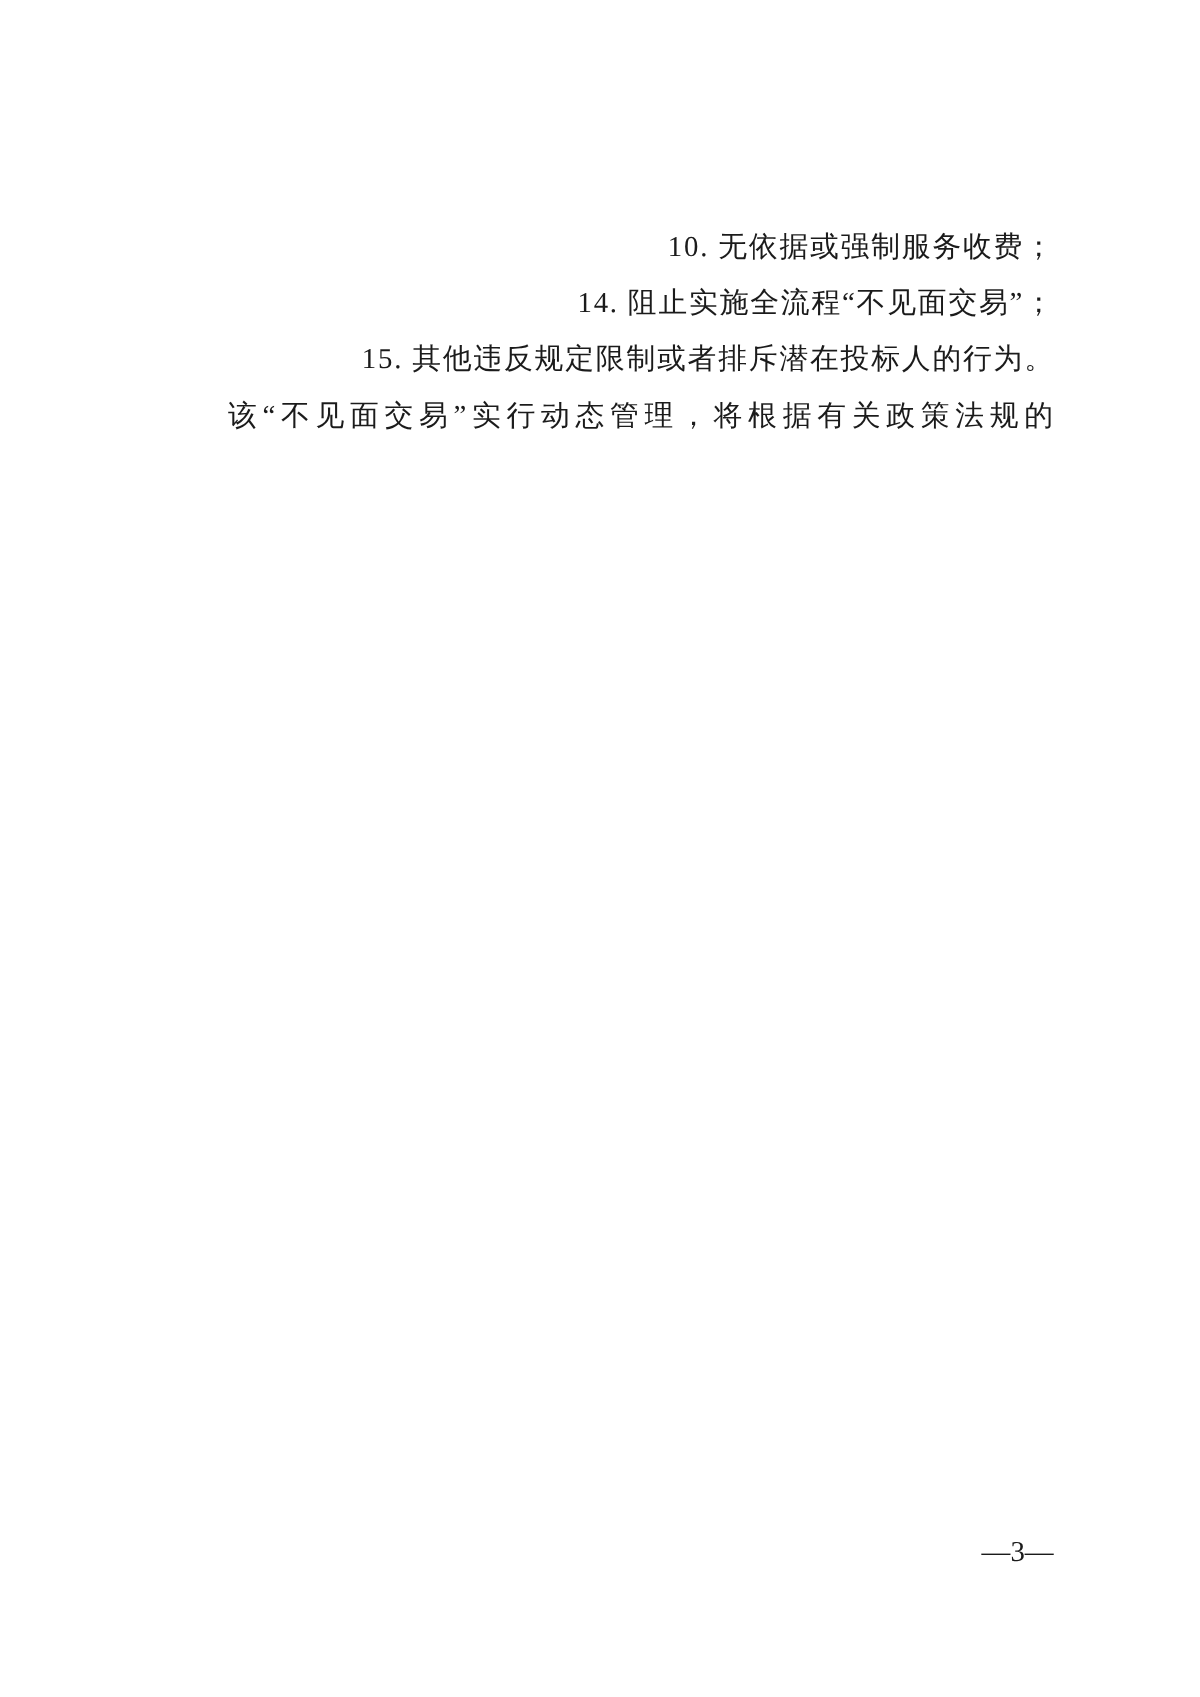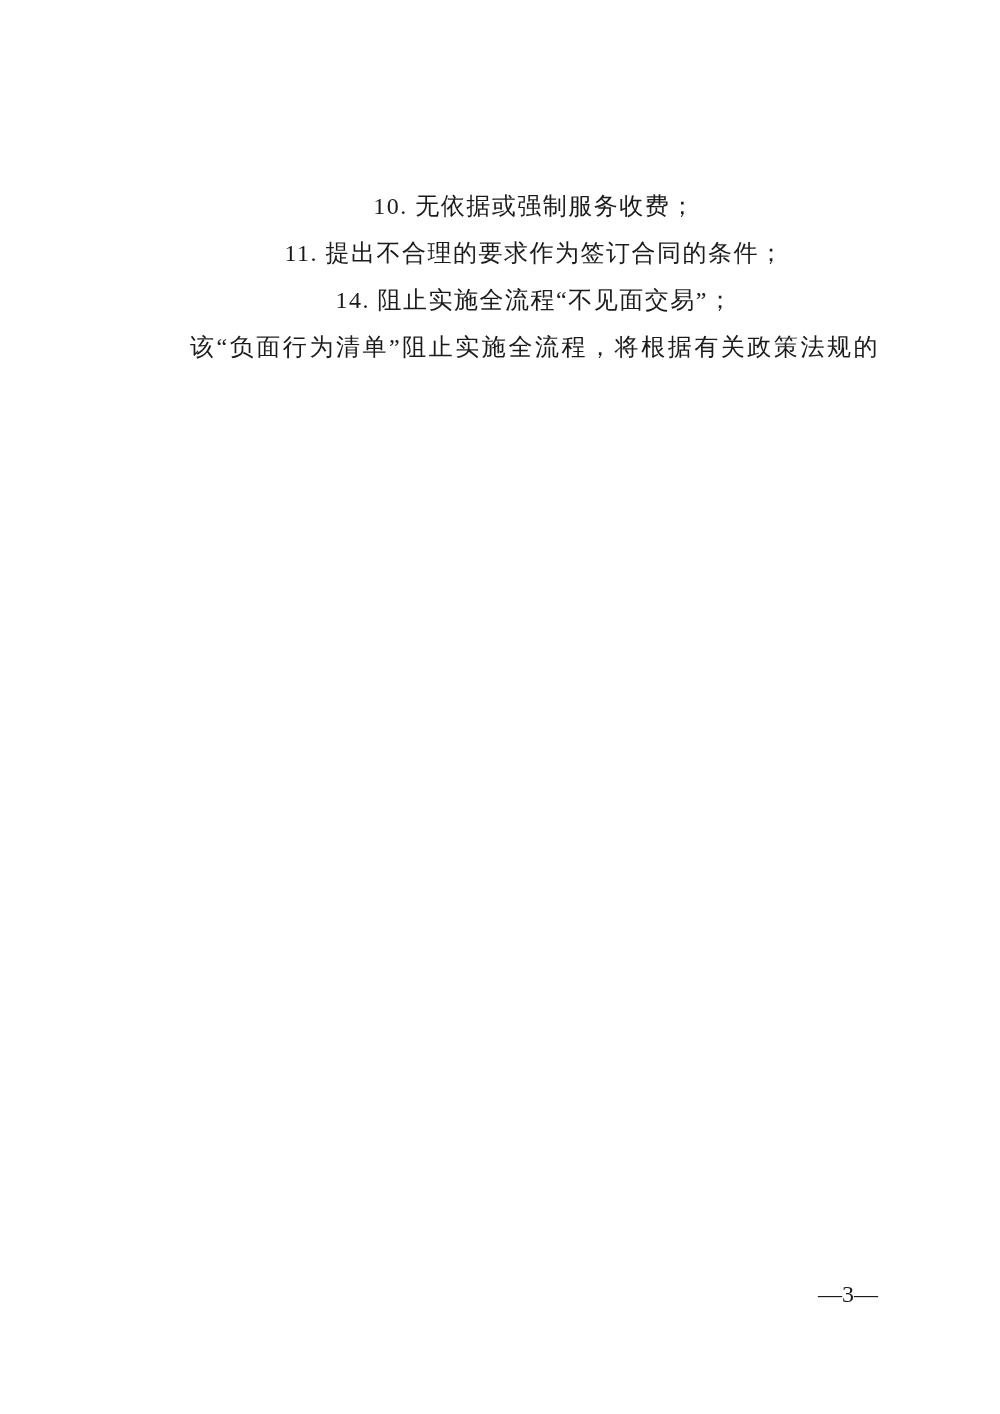--- a/index.html
+++ b/index.html
@@ -26,21 +26,21 @@
   .content {
     position: absolute;
     left: 133px;
     top: 183px;
     width: 746px;
     font-size: 24px;
     line-height: 47px;
     letter-spacing: 1.5px;
   }
   .line {
-    text-align: center;
+    text-align: right;
     white-space: nowrap;
   }
   .line.indent {
     text-indent: 57px;
   }
   .line.justify {
     white-space: normal;
     text-align: justify;
     text-align-last: justify;
   }
@@ -53,18 +53,18 @@
     letter-spacing: 0;
     color: #1b1b1b;
   }
 </style>
 </head>
 <body>
 
 <div class="page">
   <div class="content">
       <div class="line indent">10. 无依据或强制服务收费；</div>
-      <div class="line indent">11. 提出不合理的要求作为签订合同的条件；</div>
       <div class="line indent">14. 阻止实施全流程“不见面交易”；</div>
-      <div class="line indent justify">该“负面行为清单”阻止实施全流程，将根据有关政策法规的</div>
+      <div class="line indent">15. 其他违反规定限制或者排斥潜在投标人的行为。</div>
+      <div class="line indent justify">该“不见面交易”实行动态管理，将根据有关政策法规的</div>
     </div>
   <div class="page-number">—3—</div>
 </div>
 
 </body></html>

